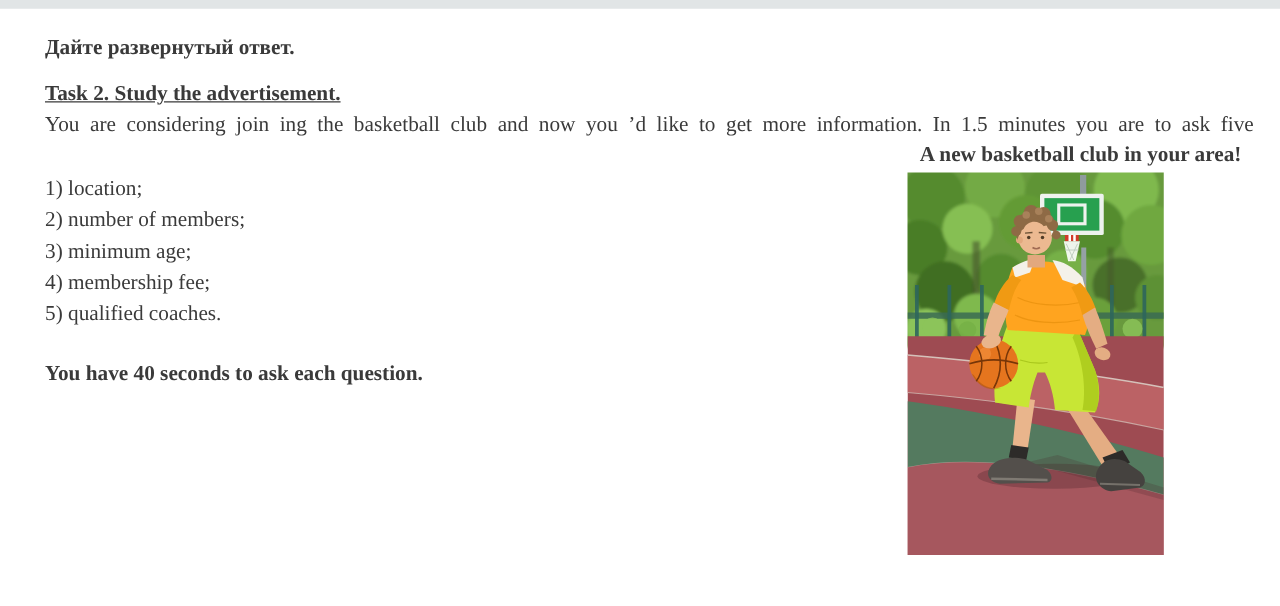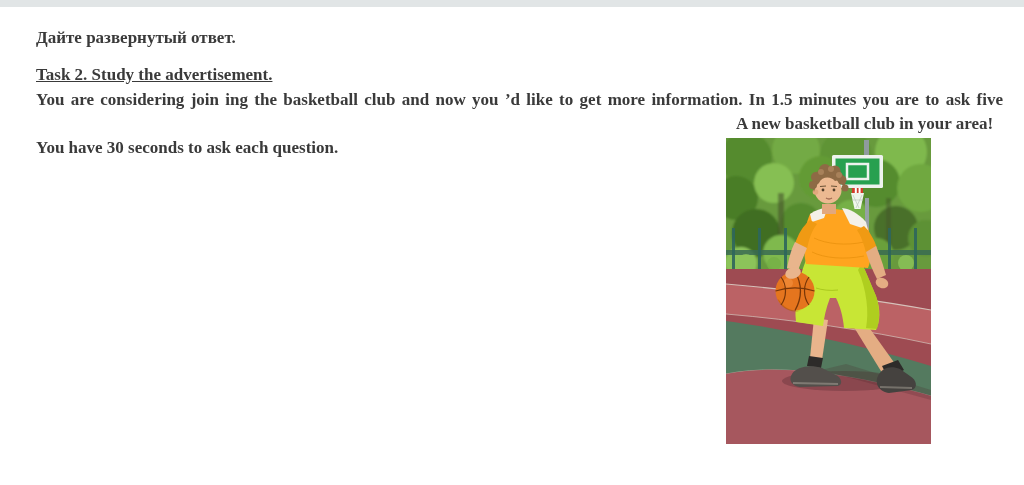--- a/index.html
+++ b/index.html
@@ -18,21 +18,21 @@
   .ru-instruction {
     font-weight: bold; font-size: 17px; line-height: 25px;
     margin-top: 18px;
   }
   .task-heading {
     font-weight: bold; font-size: 17px; line-height: 25px;
     margin-top: 12px;
     text-decoration: underline;
   }
   .para-line1 {
-    font-weight: bold; font-size: 17px; line-height: 25px;
+    font-weight: normal; font-size: 17px; line-height: 25px;
     text-align: justify; text-align-last: justify;
     word-spacing: -1.5px;
   }
   .para-line2 {
     font-weight: bold; font-size: 17px; line-height: 25px;
   }
   .ad-block {
     float: right; width: 277px; margin-left: 37px;
   }
   .ad-caption {
@@ -185,16 +185,23 @@
           <path d="M69,133.5 C76,146 76,160 69,172.5" stroke="#773608" stroke-width="1.3" fill="none"></path>
           <path d="M49.5,153 C62,149 76,149 88.5,153" stroke="#773608" stroke-width="1.3" fill="none"></path>
           <path d="M55,139 C61,147 61,159 55,167" stroke="#773608" stroke-width="1.2" fill="none"></path>
           <path d="M83,139 C77,147 77,159 83,167" stroke="#773608" stroke-width="1.2" fill="none"></path>
         </g>
         <ellipse cx="67" cy="135" rx="8" ry="5.5" fill="#e9b58c" transform="rotate(-18 67 135)"></ellipse>
       </g>
     </svg>
   </div>
 
-
-  <div class="timing-note">You have 30 seconds to ask each question.</div>
+  <div class="question-list">
+    <div>1) location;</div>
+    <div>2) number of members;</div>
+    <div>3) minimum age;</div>
+    <div>4) membership fee;</div>
+    <div>5) qualified coaches.</div>
+  </div>
+
+  <div class="timing-note">You have 40 seconds to ask each question.</div>
 
 </div>
 
 </body></html>

